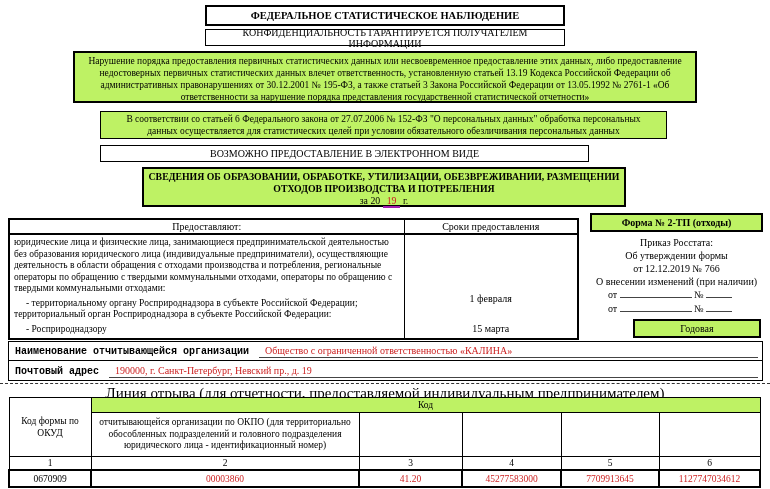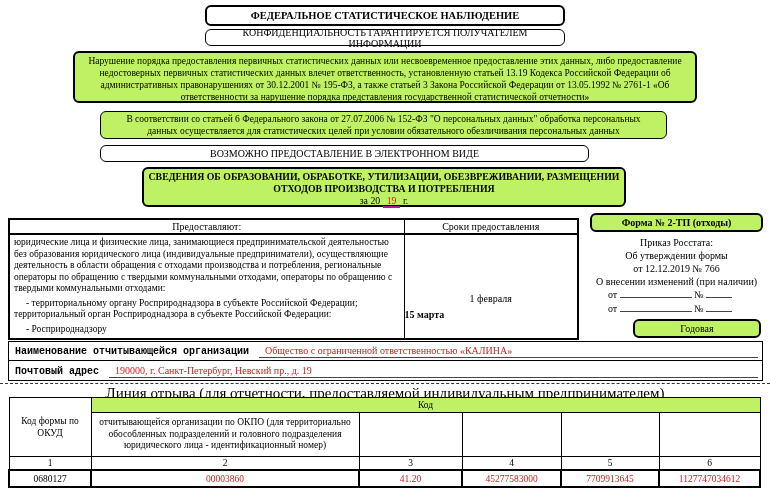--- a/index.html
+++ b/index.html
@@ -3,38 +3,38 @@
 <meta charset="utf-8">
 <style>
   * { margin:0; padding:0; box-sizing:border-box; }
   body {
     width:770px; height:489px; background:#ffffff;
     font-family:"Liberation Serif","DejaVu Serif",serif;
     color:#000; font-size:10px;
   }
   #page { position:relative; width:770px; height:489px; overflow:hidden; background:#fff; }
   .abs { position:absolute; }
-  .center { text-align:center;border-radius:6px; }
+  .center { text-align:center; }
   .bold { font-weight:bold; }
   .gray { background:#bef264; }
   .b2 { border:2px solid #000; }
   .b1 { border:1px solid #000; }
   .red { color:#cc2222; }
   .vcent { display:flex; align-items:center; justify-content:center; }
 
   
   table.providers { border-collapse:collapse; width:569px; table-layout:fixed; }
   table.providers th, table.providers td { border:1px solid #000; vertical-align:top; }
   table.providers { border:2px solid #000; }
   table.providers th { border-bottom:2px solid #000; font-weight:normal; height:15px; font-size:10px; padding:1px 2px; }
   td.prov-cell { padding:2px 4px 2px 4px; font-size:9.5px; line-height:1.22; height:98px; }
   .indent { padding-left:12px; margin-top:3px; }
   td.dates-cell { position:relative; }
   .date-1 { position:absolute; bottom:34px; left:0; right:0; text-align:center; }
-  .date-2 { position:absolute; bottom:18px; left:0; right:0; text-align:left;font-weight:bold; }
+  .date-2 { position:absolute; bottom:4px; left:0; right:0; text-align:center; }
 
   
   .blank { display:inline-block; border-bottom:1px solid #444; height:9px; vertical-align:baseline; }
 
   
   .org-row { display:flex; align-items:flex-end; padding:1px 4px 2px 6px; height:19px; }
   .org-label { font-weight:bold; white-space:nowrap; padding-bottom:1px;font-family:Liberation Mono, monospace; }
   .org-value { flex:1; margin-left:10px; border-bottom:1px solid #444; color:#cc2222; padding:0 2px 1px 6px; white-space:nowrap; }
 
   
@@ -176,21 +176,21 @@
       </tr>
       <tr class="nums-row">
         <td>1</td>
         <td>2</td>
         <td>3</td>
         <td>4</td>
         <td>5</td>
         <td>6</td>
       </tr>
       <tr>
-        <td class="thick">0680127</td>
+        <td class="thick">0670909</td>
         <td class="thick red">00003860</td>
         <td class="thick red">41.20</td>
         <td class="thick red">45277583000</td>
         <td class="thick red">7709913645</td>
         <td class="thick red">1127747034612</td>
       </tr>
     </tbody>
       </table>
   </div>
 

